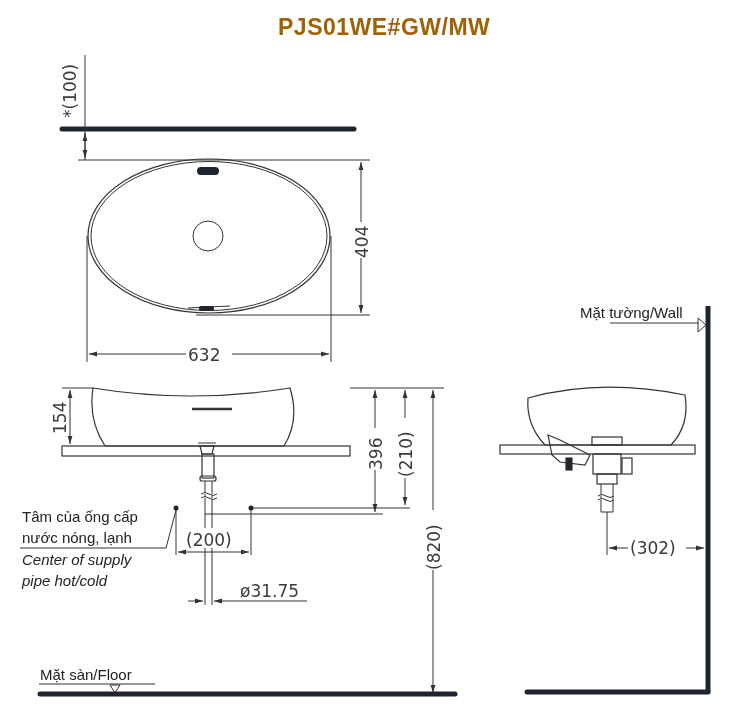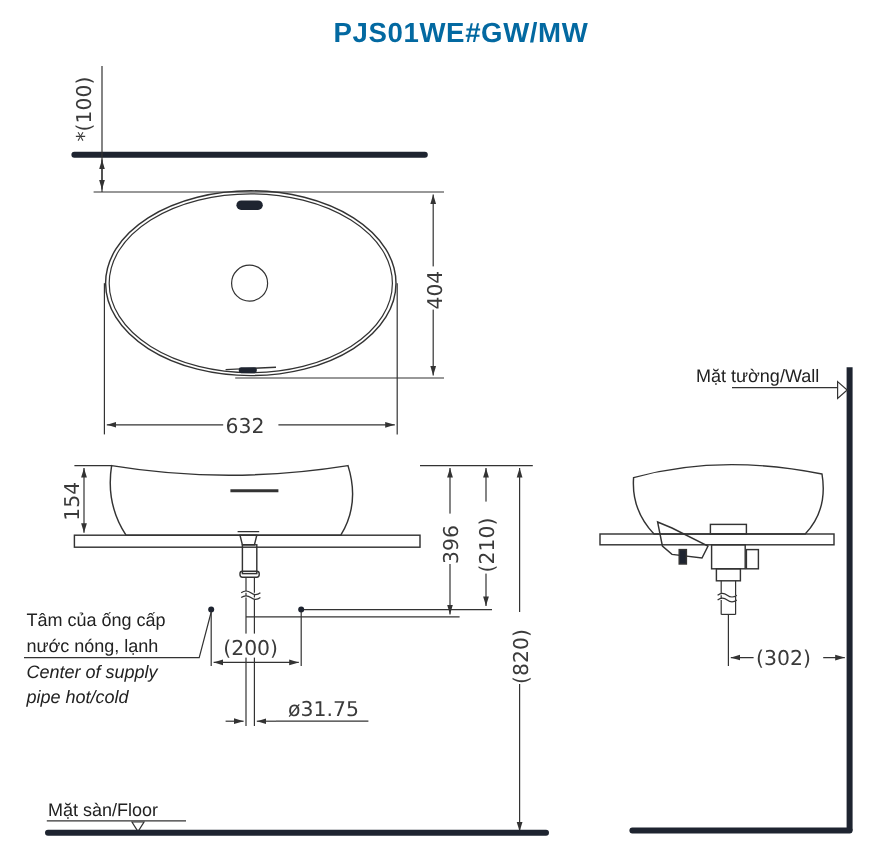--- a/index.html
+++ b/index.html
@@ -1,17 +1,17 @@
 <!DOCTYPE html>
 <html><head>
 <meta charset="utf-8">
 <style>
   html,body{margin:0;padding:0;background:#ffffff;}
   body{width:747px;height:713px;position:relative;overflow:hidden;font-family:"Liberation Sans",sans-serif;}
-  .title{position:absolute;left:278px;top:14px;font-family:"Liberation Sans",sans-serif;font-weight:bold;font-size:23px;color:#0369a1;letter-spacing:0.5px;}
+  .title{position:absolute;left:278px;top:14px;font-family:"Liberation Sans",sans-serif;font-weight:bold;font-size:23px;color:#a16207;letter-spacing:0.5px;}
   svg{position:absolute;left:0;top:0;}
   .dim{font-family:"DejaVu Sans",sans-serif;font-size:17px;fill:#3a3a3a;}
   .lbl{font-family:"Liberation Sans",sans-serif;font-size:15px;fill:#222;}
   .lbli{font-family:"Liberation Sans",sans-serif;font-size:15px;fill:#222;font-style:italic;}
 </style>
 </head>
 <body>
 
 <div class="title">PJS01WE#GW/MW</div>
 

